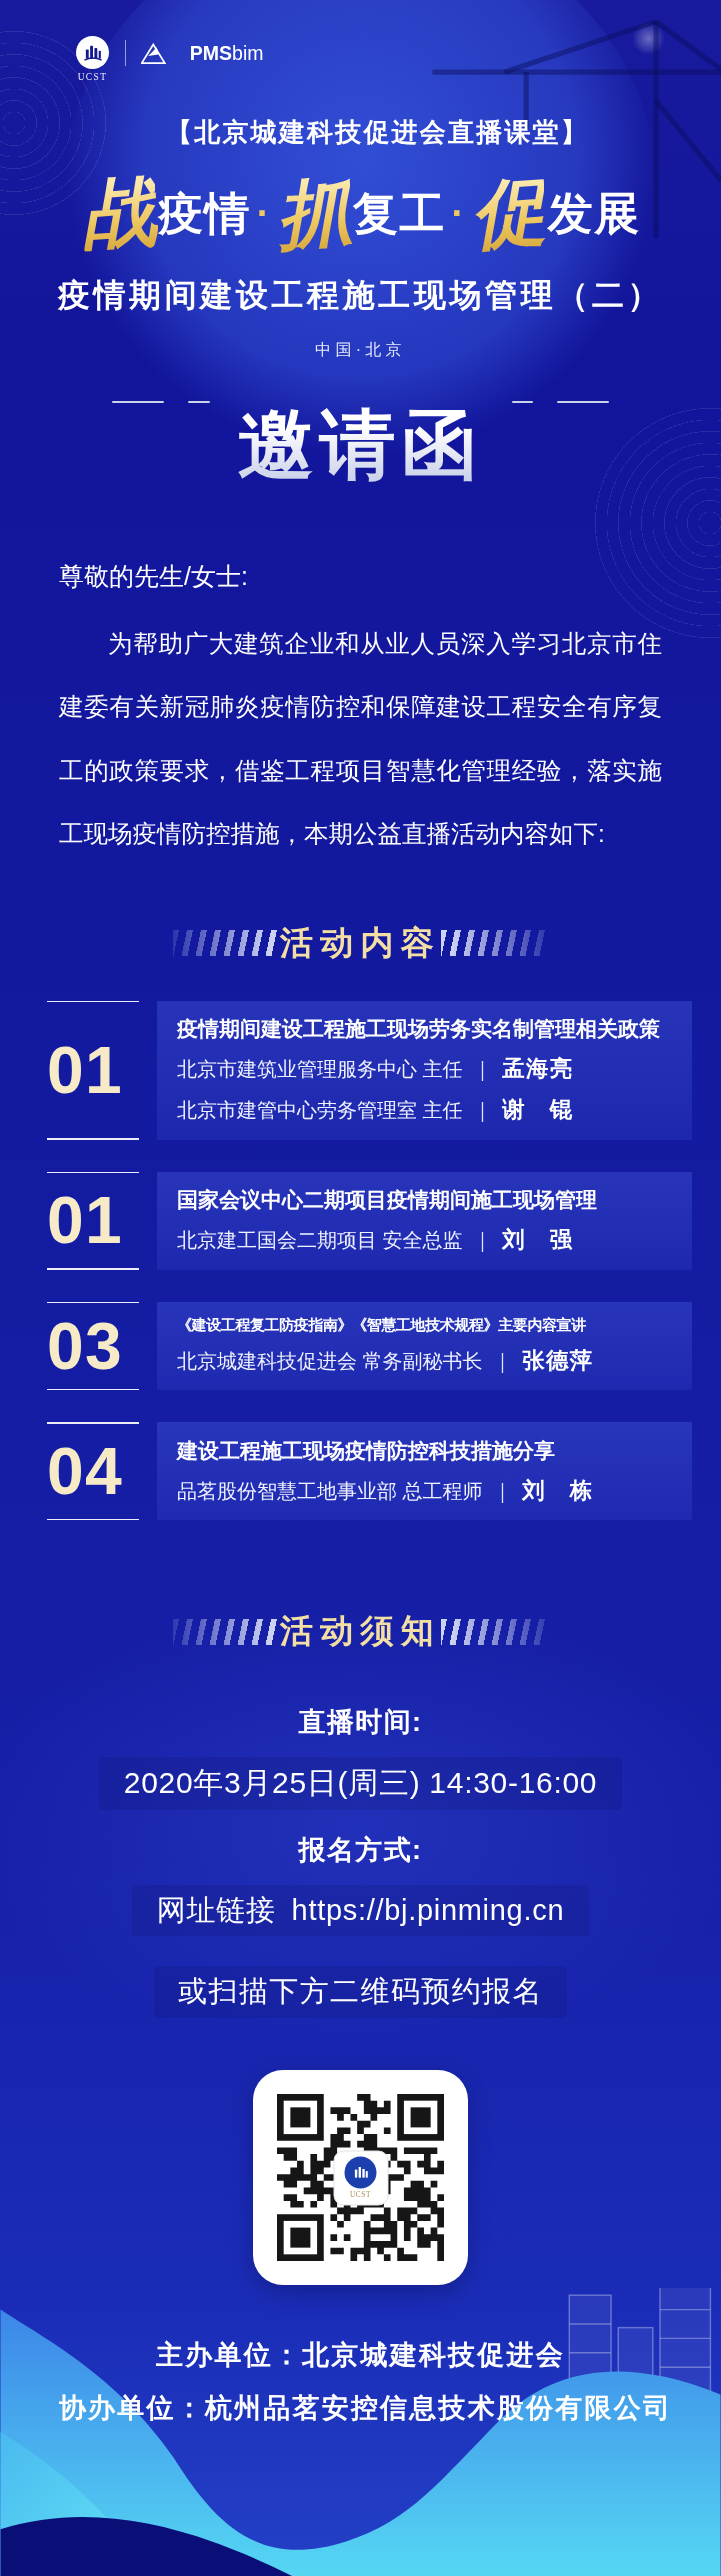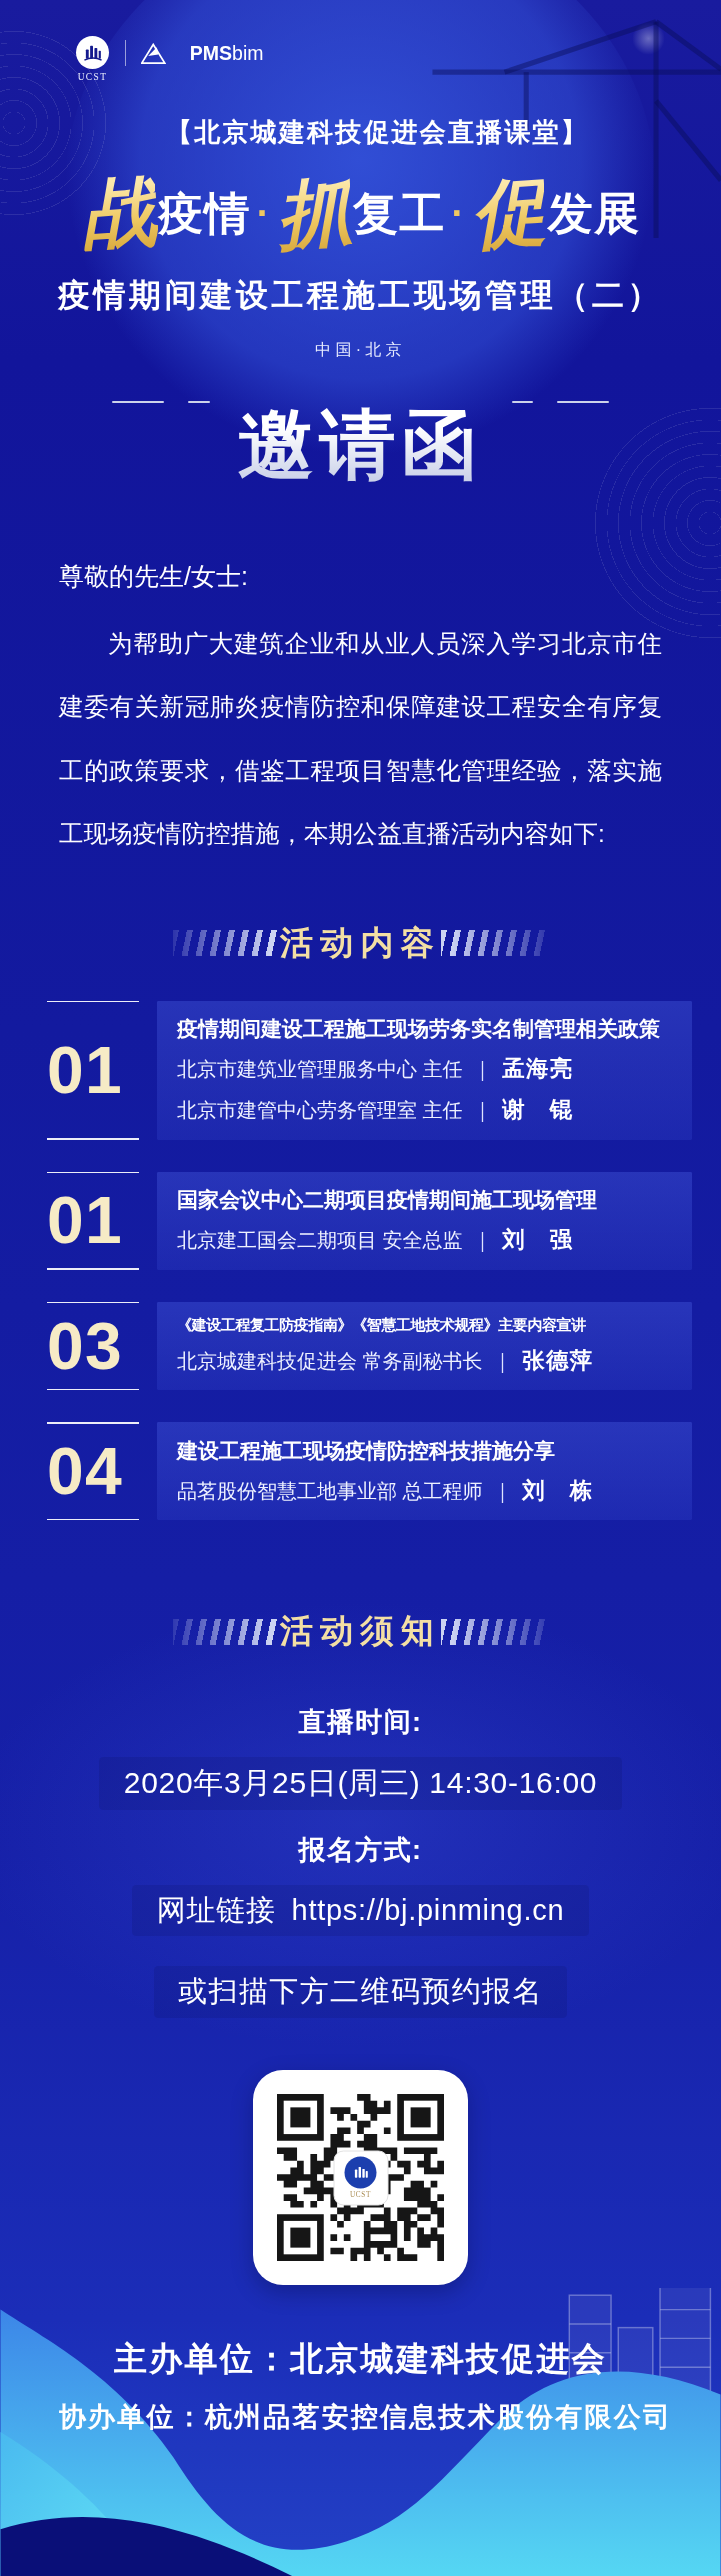--- a/index.html
+++ b/index.html
@@ -76,21 +76,21 @@
   .link-band{display:inline-flex;gap:16px;align-items:baseline;font-size:29px;}
   .qr-hint-band{font-size:29px;letter-spacing:1.4px;}
   
   .qr-card{position:relative;width:215px;height:215px;margin:52px auto 0 auto;background:#fff;border-radius:30px;
     display:flex;align-items:center;justify-content:center;box-shadow:0 7.2px 21.6px rgba(0,0,30,.25);}
   .qr-logo{position:absolute;left:50%;top:50%;transform:translate(-50%,-50%);width:53px;height:53px;background:#fff;border:0.7px solid #e2e2e2;
     border-radius:10px;display:flex;flex-direction:column;align-items:center;justify-content:center;}
   .qr-logo-circle{width:32px;height:32px;border-radius:50%;background:#1c3fae;display:flex;align-items:center;justify-content:center;}
   .qr-logo-text{margin-top:1.4px;font-family:"Liberation Serif","DejaVu Serif",serif;font-size:7.2px;letter-spacing:0.7px;color:#a8894f;}
   
-  .footer-host{margin-top:52px;text-align:center;font-size:33px;font-weight:bold;color:#fff;letter-spacing:2.2px;}
+  .footer-host{margin-top:52px;text-align:center;font-size:27px;font-weight:bold;color:#fff;letter-spacing:2.2px;}
   .footer-cohost{margin-top:17.3px;text-align:center;font-size:27px;font-weight:bold;color:#fff;letter-spacing:2.2px;padding-left:10px;}
 </style>
 </head>
 <body>
 
 <div class="page">
 
   <div class="glow-dome"></div>
   <div class="glow-mid"></div>
   <div class="rings tl"></div>

